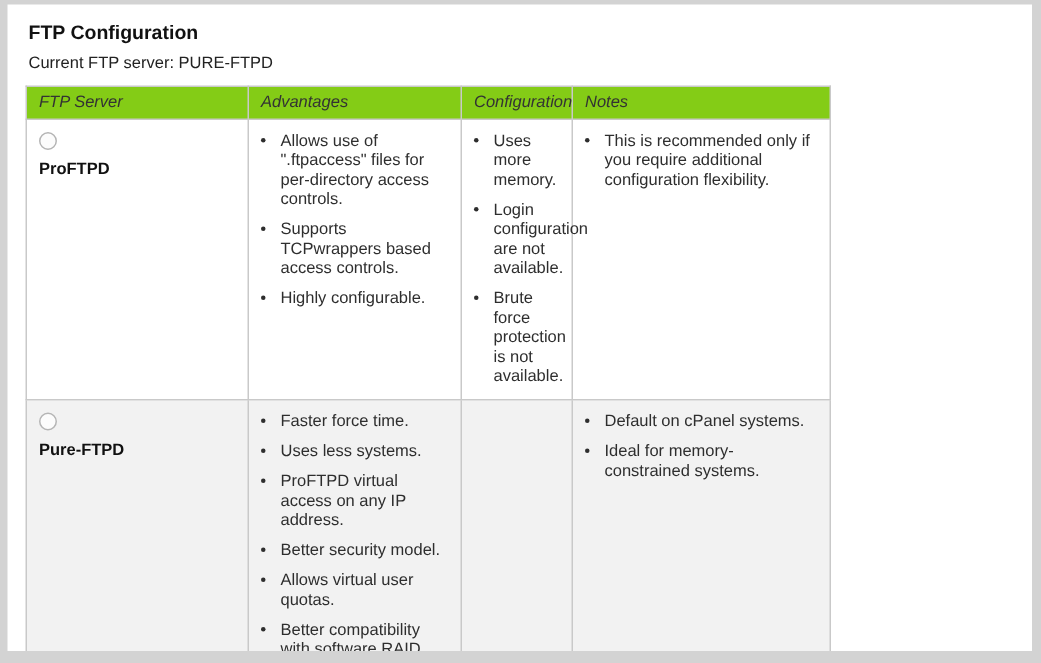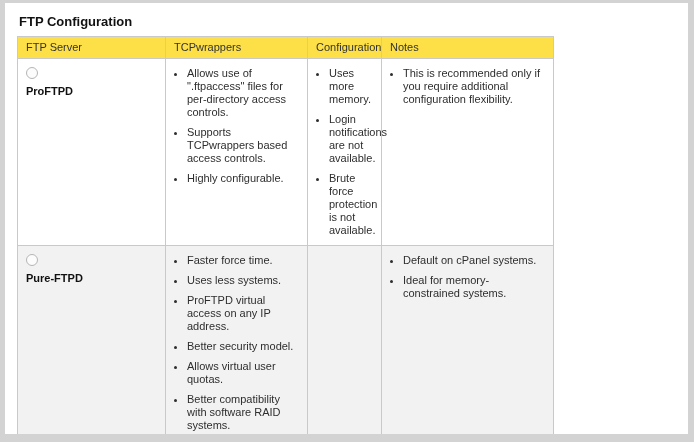--- a/index.html
+++ b/index.html
@@ -3,51 +3,52 @@
 <meta charset="utf-8">
 <style>
   html,body{margin:0;padding:0;background:#ffffff;}
   body{font-family:"Liberation Sans",sans-serif;}
   .frame{position:relative;width:694px;height:442px;background:#d3d3d3;box-sizing:border-box;padding-left:12px;}
   .inner{position:absolute;top:3px;left:5px;right:6px;bottom:8px;background:#ffffff;box-sizing:border-box;padding:11px 9px 0 9px;overflow:hidden;}
   .page-title{font-size:13px;font-weight:bold;color:#111;margin:0 0 7px 5px;}
   .page-desc{font-size:11px;font-style:italic;color:#333;margin:0 0 17px 5px;}
   .current-line{font-size:11px;color:#222;margin:0 0 9px 5px;}
   table.ftp{border-collapse:collapse;table-layout:fixed;width:536px;margin-left:3px;}
-  table.ftp th{background:#fde047;border:1px solid #c9c9c9;font-size:11px;font-weight:normal;color:#333;text-align:left;padding:4px 8px;line-height:13px;}
+  table.ftp th{background:#84cc16;border:1px solid #c9c9c9;font-size:11px;font-weight:normal;color:#333;text-align:left;padding:4px 8px;line-height:13px;font-style:italic;}
   table.ftp td{border:1px solid #c9c9c9;vertical-align:top;padding:8px;font-size:11px;color:#2e2e2e;line-height:13px;background:#ffffff;}
   tr.stripe td{background:#f2f2f2;}
   td.server-cell{vertical-align:middle;text-align:left;}
   .server-label{display:block;font-weight:bold;font-size:11px;color:#111;margin-top:3px;}
   .radio{display:inline-block;position:relative;width:12px;height:12px;border-radius:50%;border:1px solid #b5b5b5;background:#fcfcfc;box-sizing:border-box;cursor:pointer;}
   ul.blist{margin:0;padding:0 0 0 13px;list-style:disc outside;}
   ul.blist li{margin:0 0 7px 0;}
   ul.blist li:last-child{margin-bottom:0;}
   tr.row-proftpd td{height:104px;}
   tr.row-pure td{height:164px;}
 </style>
 </head>
 <body>
 
 <div class="frame">
   <div class="inner">
 
     <h1 class="page-title">FTP Configuration</h1>
+    <p class="current-line"><span>Current FTP server: </span><span>PURE-FTPD</span></p>
 
     <table class="ftp">
       <colgroup>
         <col style="width:148px">
           <col style="width:142px">
           <col style="width:74px">
           <col style="width:172px">
       </colgroup>
       <thead>
         <tr>
           <th>FTP Server</th>
-          <th>TCPwrappers</th>
+          <th>Advantages</th>
           <th>Configuration</th>
           <th>Notes</th>
         </tr>
       </thead>
       <tbody>
 
         <tr class="row-proftpd">
           <td class="server-cell">
             <span class="radio"></span>
             <span class="server-label">ProFTPD</span>
@@ -55,21 +56,21 @@
           <td>
             <ul class="blist">
               <li>Allows use of ".ftpaccess" files for per-directory access controls.</li>
               <li>Supports TCPwrappers based access controls.</li>
               <li>Highly configurable.</li>
             </ul>
           </td>
           <td>
             <ul class="blist">
               <li>Uses more memory.</li>
-              <li>Login notifications are not available.</li>
+              <li>Login configuration are not available.</li>
               <li>Brute force protection is not available.</li>
             </ul>
           </td>
           <td>
             <ul class="blist">
               <li>This is recommended only if you require additional configuration flexibility.</li>
             </ul>
           </td>
         </tr>
 

